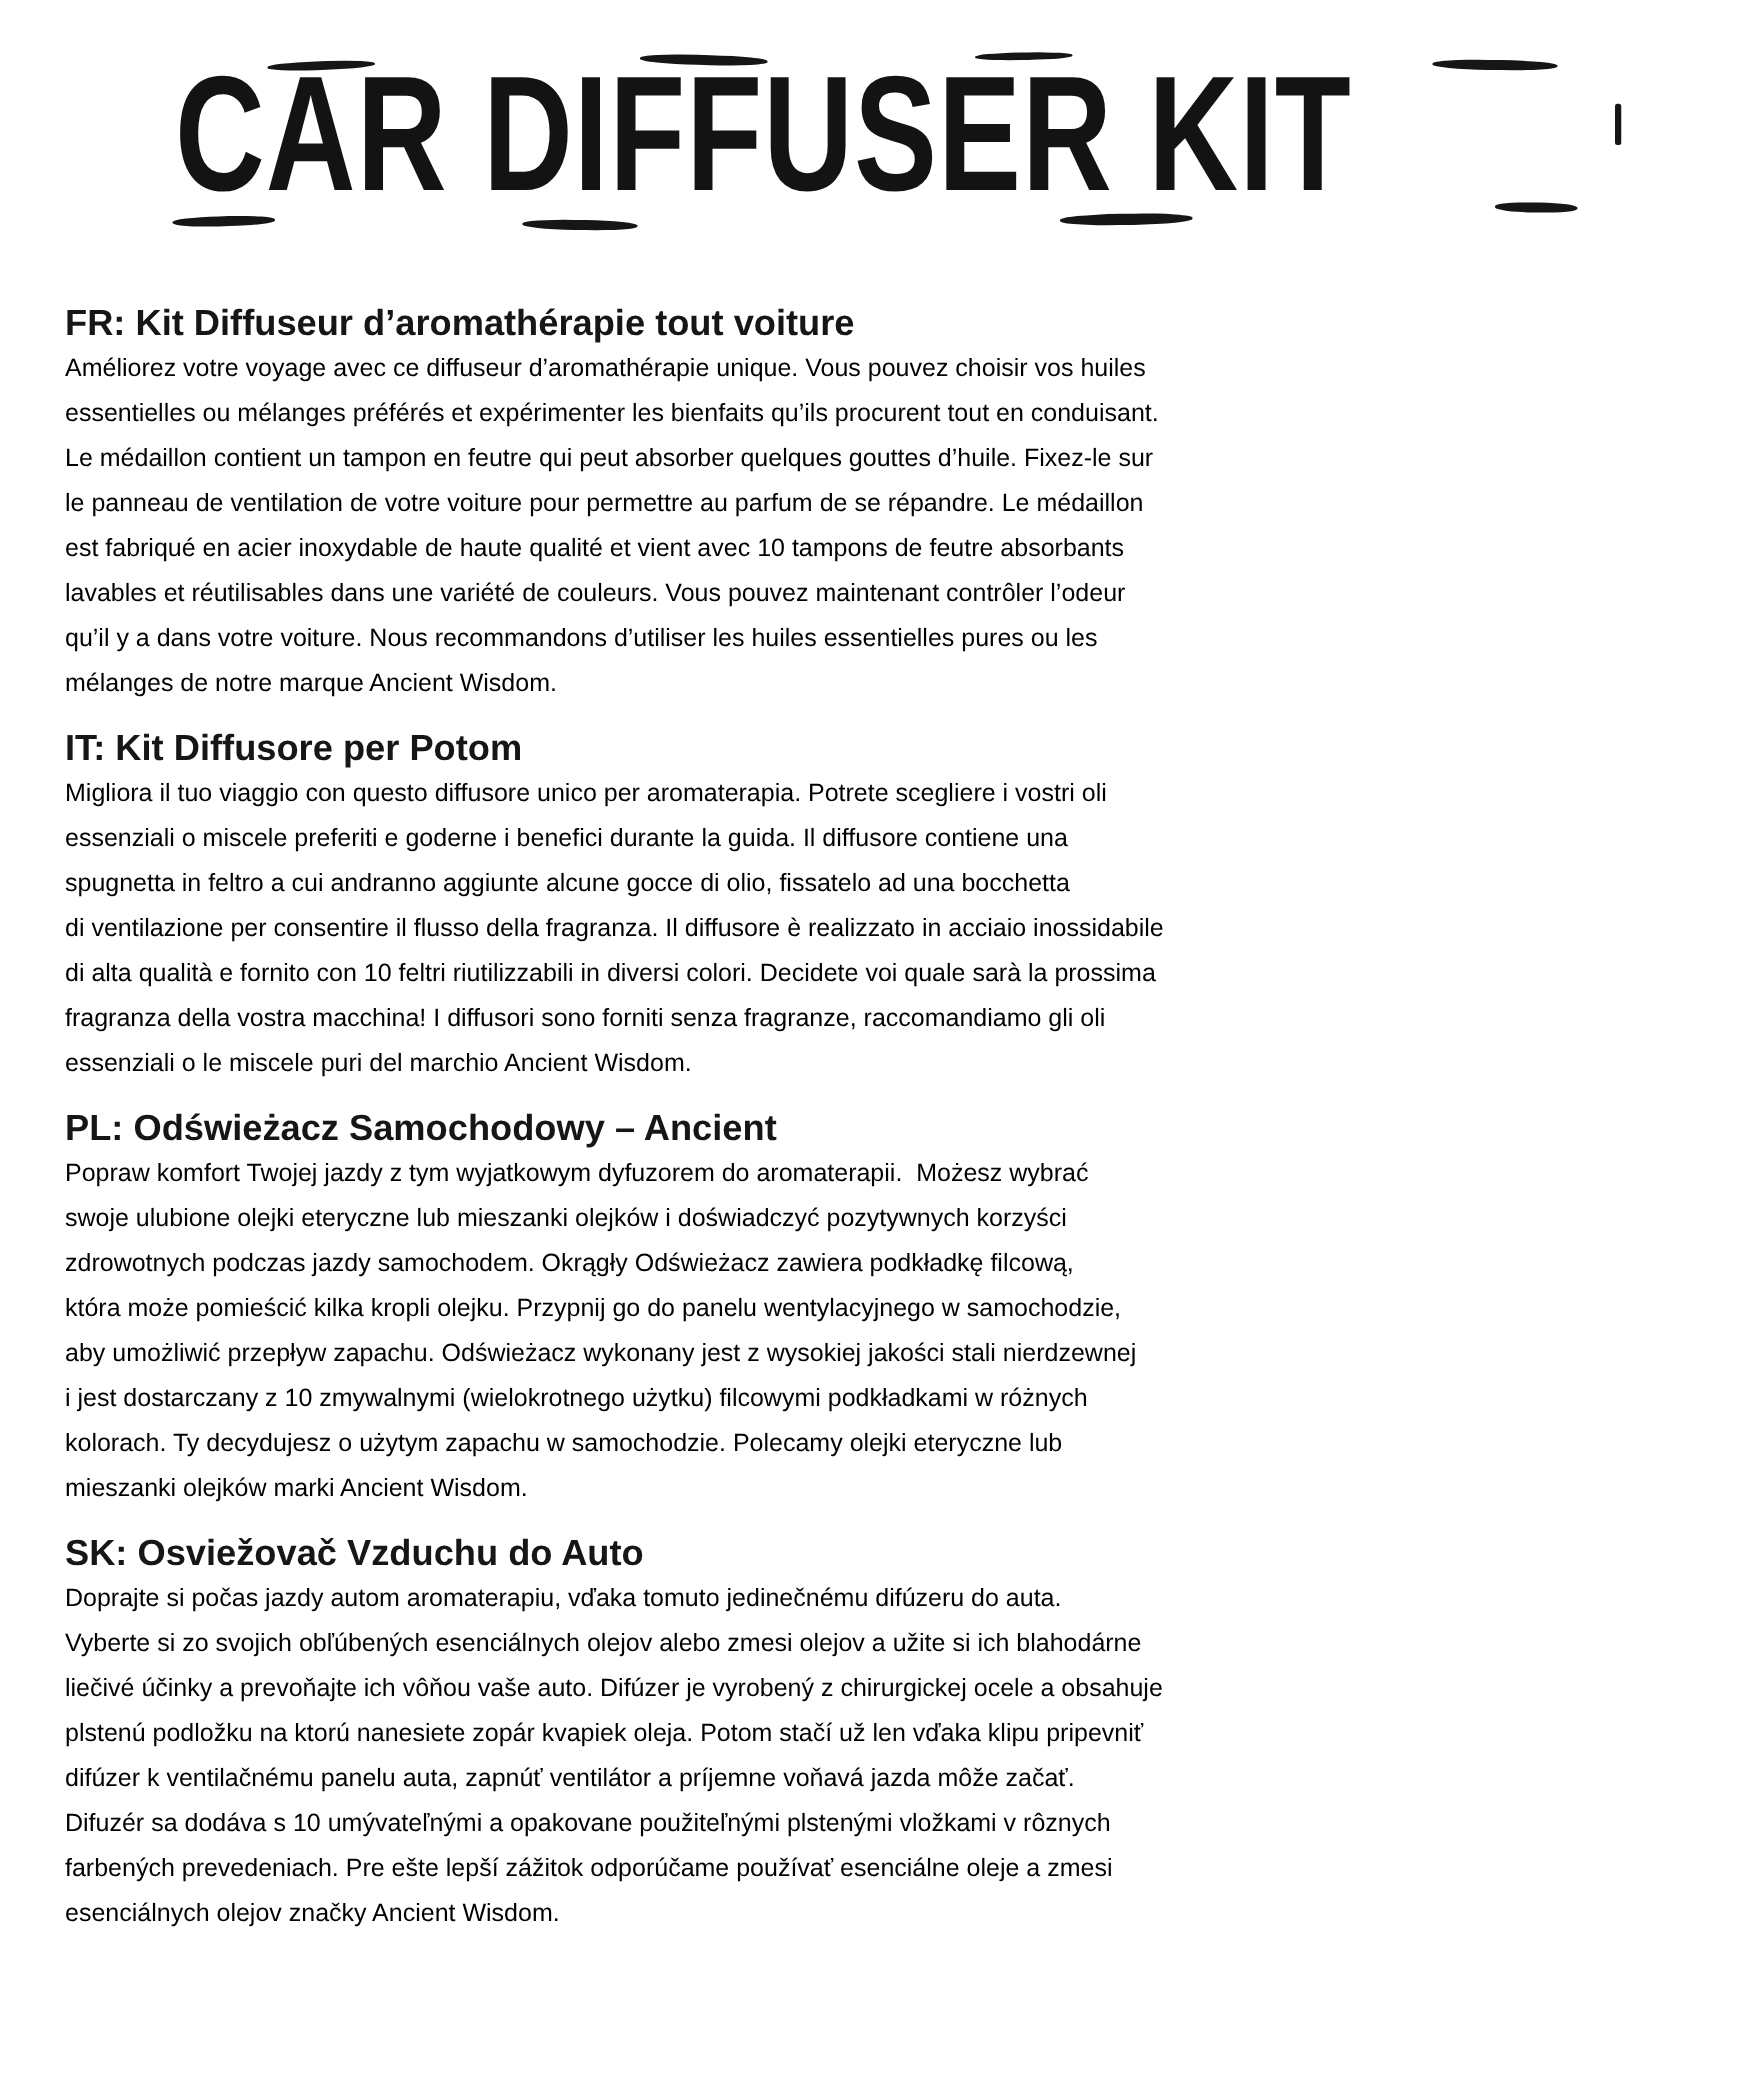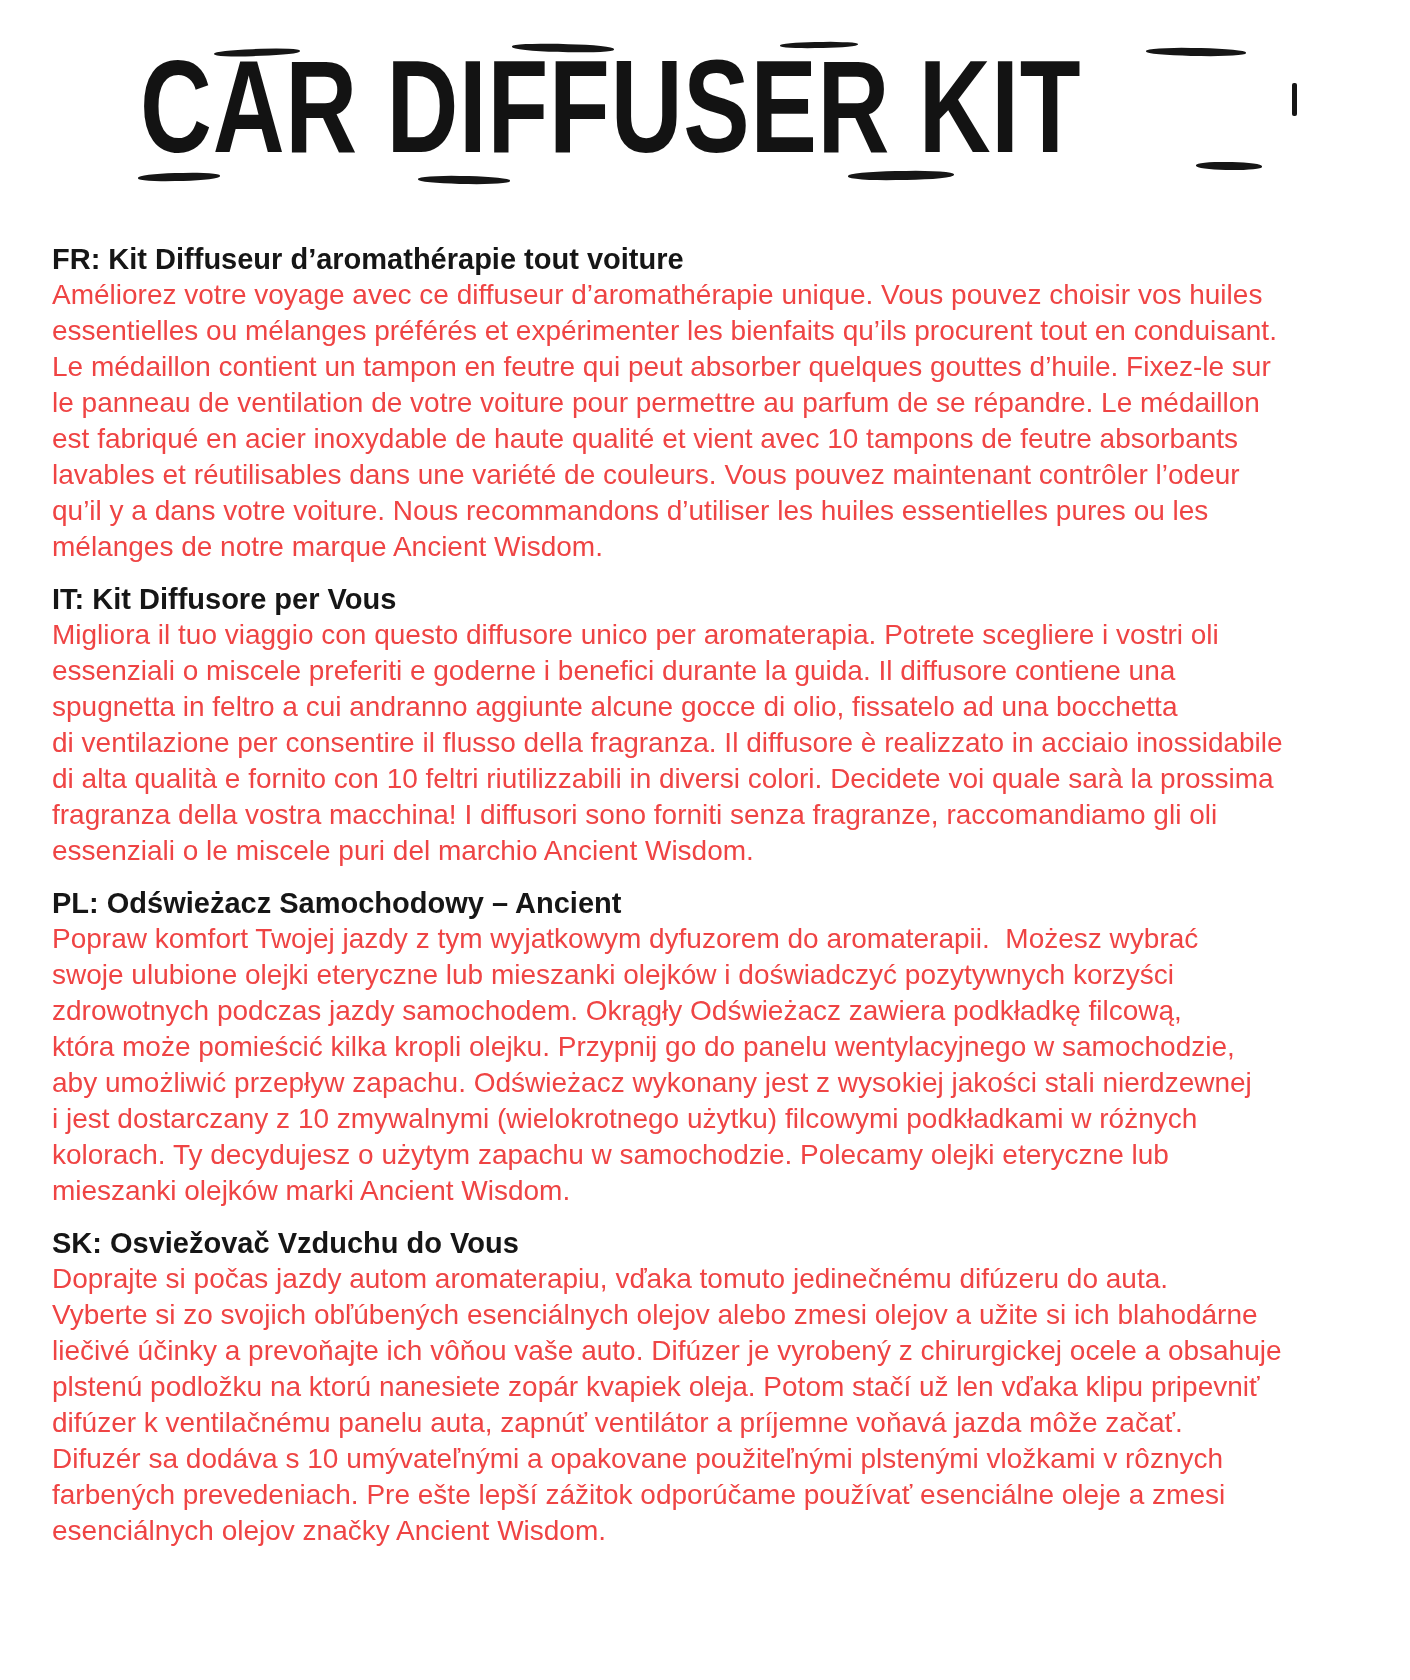--- a/index.html
+++ b/index.html
@@ -60,24 +60,24 @@
   
   .section { margin-top: 16px; }
   .section:first-of-type { margin-top: 0; }
   .section-heading {
     font-size: 29px;
     font-weight: 700;
     line-height: 36px;
     color: #161616;
   }
   .section-body {
-    font-size: 28px;
+    font-size: 20px;
     line-height: 36px;
     white-space: pre-wrap;
-    color: #ef4444;
+    color: #000000;
   }
 </style>
 </head>
 <body>
 
 <div class="page">
 
   <div class="title-wrap">
     <span class="mark m-t1"></span>
     <span class="mark m-t2"></span>
@@ -97,21 +97,21 @@
 essentielles ou mélanges préférés et expérimenter les bienfaits qu’ils procurent tout en conduisant.
 Le médaillon contient un tampon en feutre qui peut absorber quelques gouttes d’huile. Fixez-le sur
 le panneau de ventilation de votre voiture pour permettre au parfum de se répandre. Le médaillon
 est fabriqué en acier inoxydable de haute qualité et vient avec 10 tampons de feutre absorbants
 lavables et réutilisables dans une variété de couleurs. Vous pouvez maintenant contrôler l’odeur
 qu’il y a dans votre voiture. Nous recommandons d’utiliser les huiles essentielles pures ou les
 mélanges de notre marque Ancient Wisdom.</div>
   </div>
 
   <div class="section">
-    <div class="section-heading">IT: Kit Diffusore per Vous</div>
+    <div class="section-heading">IT: Kit Diffusore per Potom</div>
     <div class="section-body">Migliora il tuo viaggio con questo diffusore unico per aromaterapia. Potrete scegliere i vostri oli
 essenziali o miscele preferiti e goderne i benefici durante la guida. Il diffusore contiene una
 spugnetta in feltro a cui andranno aggiunte alcune gocce di olio, fissatelo ad una bocchetta
 di ventilazione per consentire il flusso della fragranza. Il diffusore è realizzato in acciaio inossidabile
 di alta qualità e fornito con 10 feltri riutilizzabili in diversi colori. Decidete voi quale sarà la prossima
 fragranza della vostra macchina! I diffusori sono forniti senza fragranze, raccomandiamo gli oli
 essenziali o le miscele puri del marchio Ancient Wisdom.</div>
   </div>
 
   <div class="section">
@@ -120,21 +120,21 @@
 swoje ulubione olejki eteryczne lub mieszanki olejków i doświadczyć pozytywnych korzyści
 zdrowotnych podczas jazdy samochodem. Okrągły Odświeżacz zawiera podkładkę filcową,
 która może pomieścić kilka kropli olejku. Przypnij go do panelu wentylacyjnego w samochodzie,
 aby umożliwić przepływ zapachu. Odświeżacz wykonany jest z wysokiej jakości stali nierdzewnej
 i jest dostarczany z 10 zmywalnymi (wielokrotnego użytku) filcowymi podkładkami w różnych
 kolorach. Ty decydujesz o użytym zapachu w samochodzie. Polecamy olejki eteryczne lub
 mieszanki olejków marki Ancient Wisdom.</div>
   </div>
 
   <div class="section">
-    <div class="section-heading">SK: Osviežovač Vzduchu do Vous</div>
+    <div class="section-heading">SK: Osviežovač Vzduchu do Auto</div>
     <div class="section-body">Doprajte si počas jazdy autom aromaterapiu, vďaka tomuto jedinečnému difúzeru do auta.
 Vyberte si zo svojich obľúbených esenciálnych olejov alebo zmesi olejov a užite si ich blahodárne
 liečivé účinky a prevoňajte ich vôňou vaše auto. Difúzer je vyrobený z chirurgickej ocele a obsahuje
 plstenú podložku na ktorú nanesiete zopár kvapiek oleja. Potom stačí už len vďaka klipu pripevniť
 difúzer k ventilačnému panelu auta, zapnúť ventilátor a príjemne voňavá jazda môže začať.
 Difuzér sa dodáva s 10 umývateľnými a opakovane použiteľnými plstenými vložkami v rôznych
 farbených prevedeniach. Pre ešte lepší zážitok odporúčame používať esenciálne oleje a zmesi
 esenciálnych olejov značky Ancient Wisdom.</div>
   </div>
 

